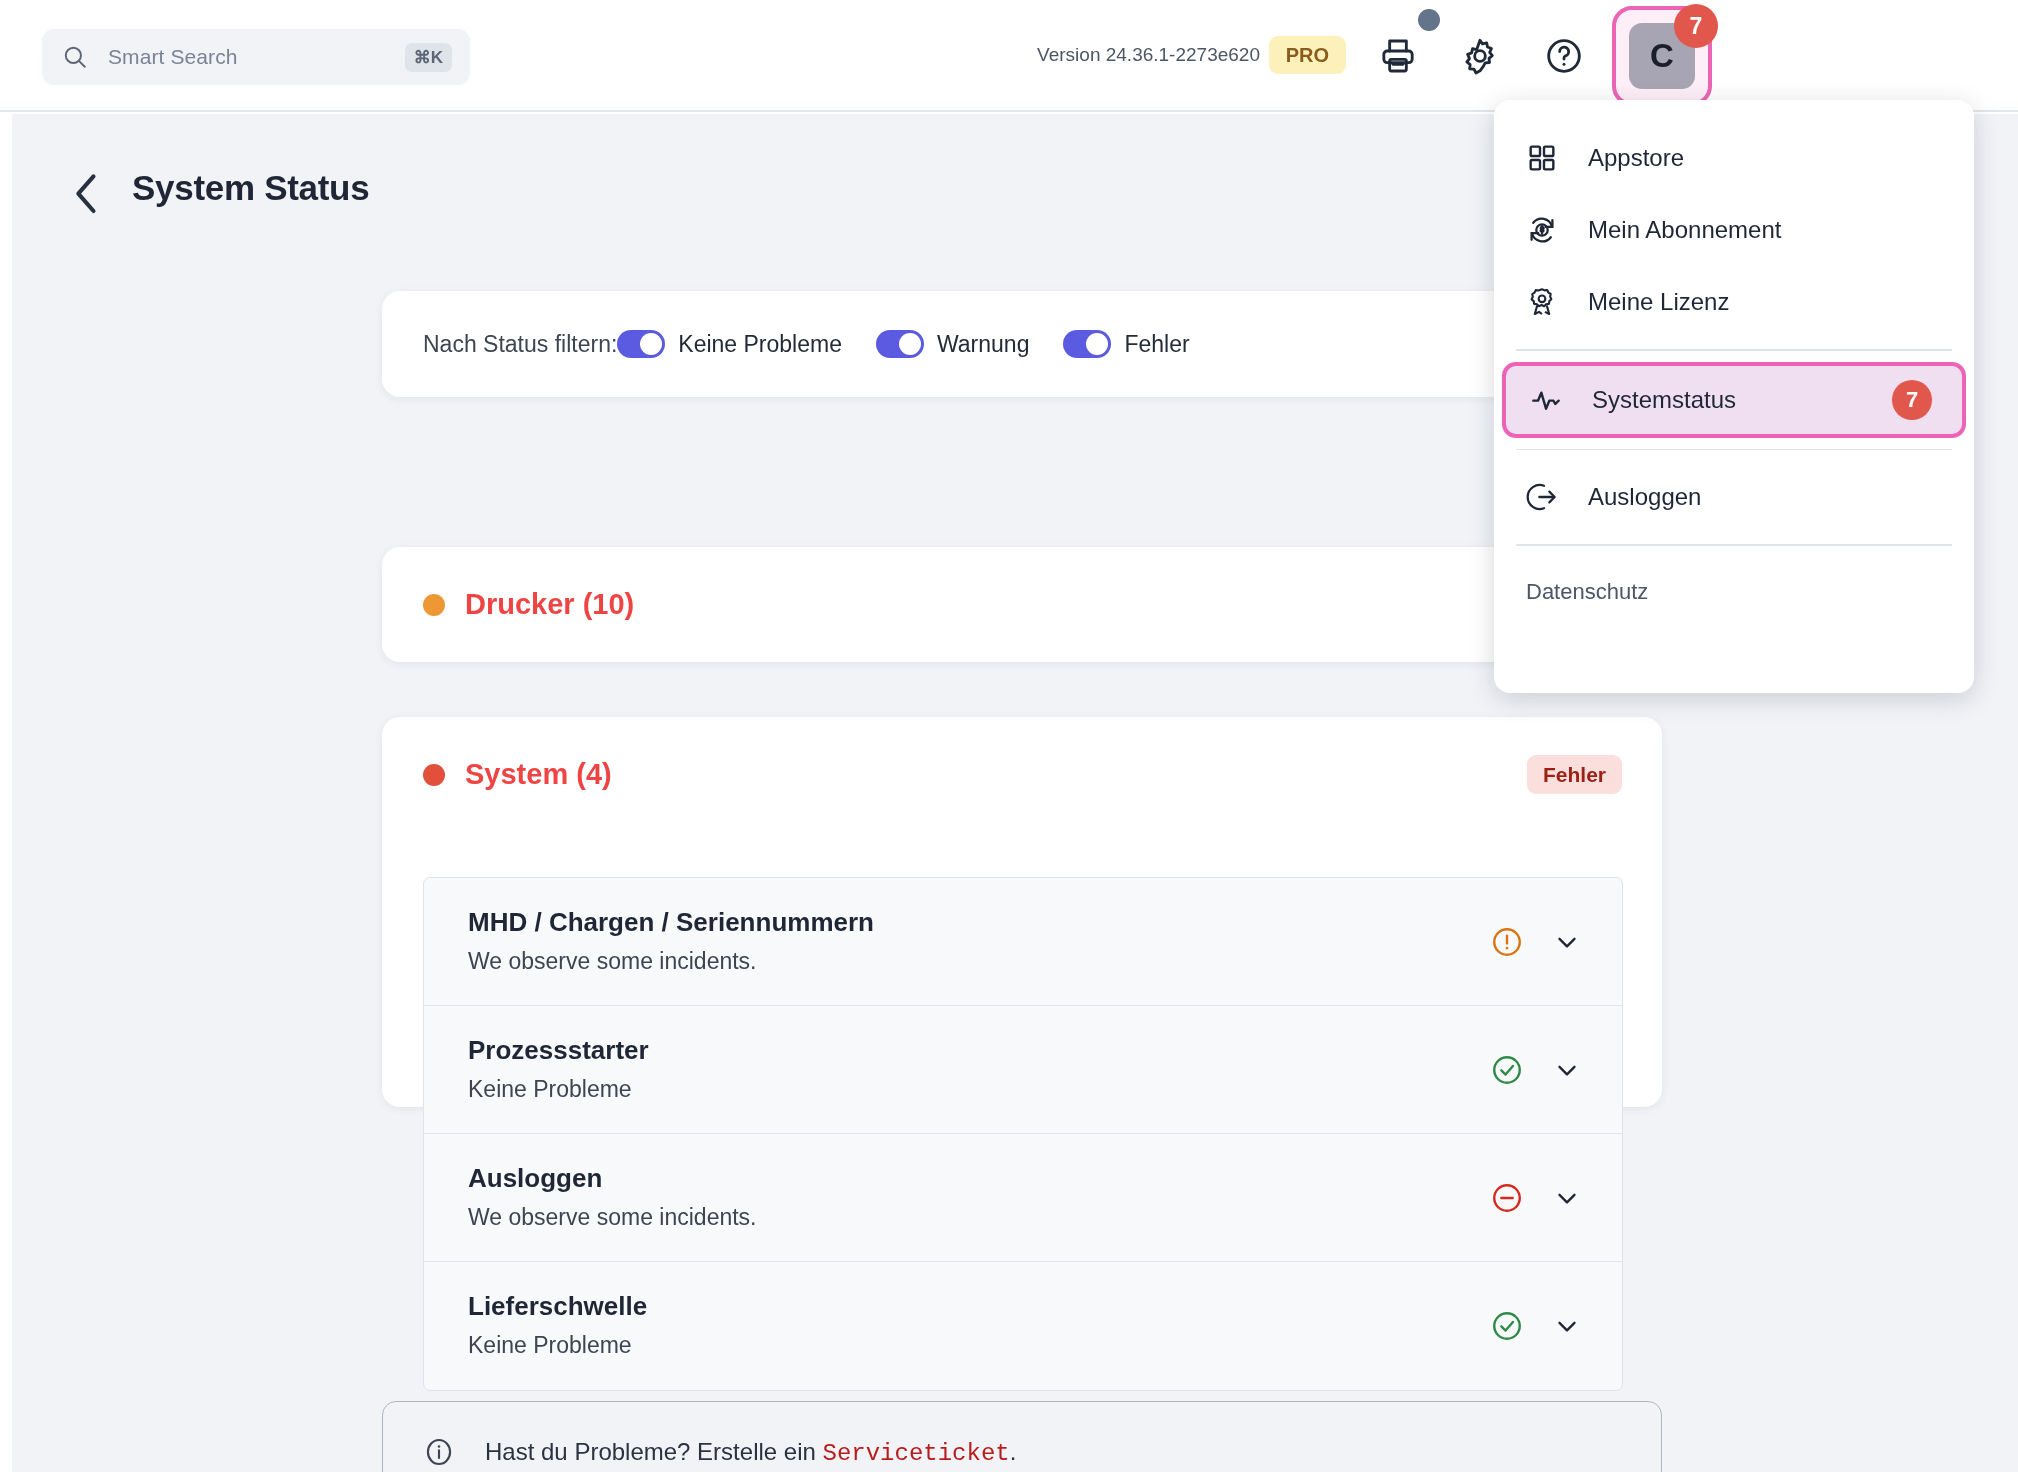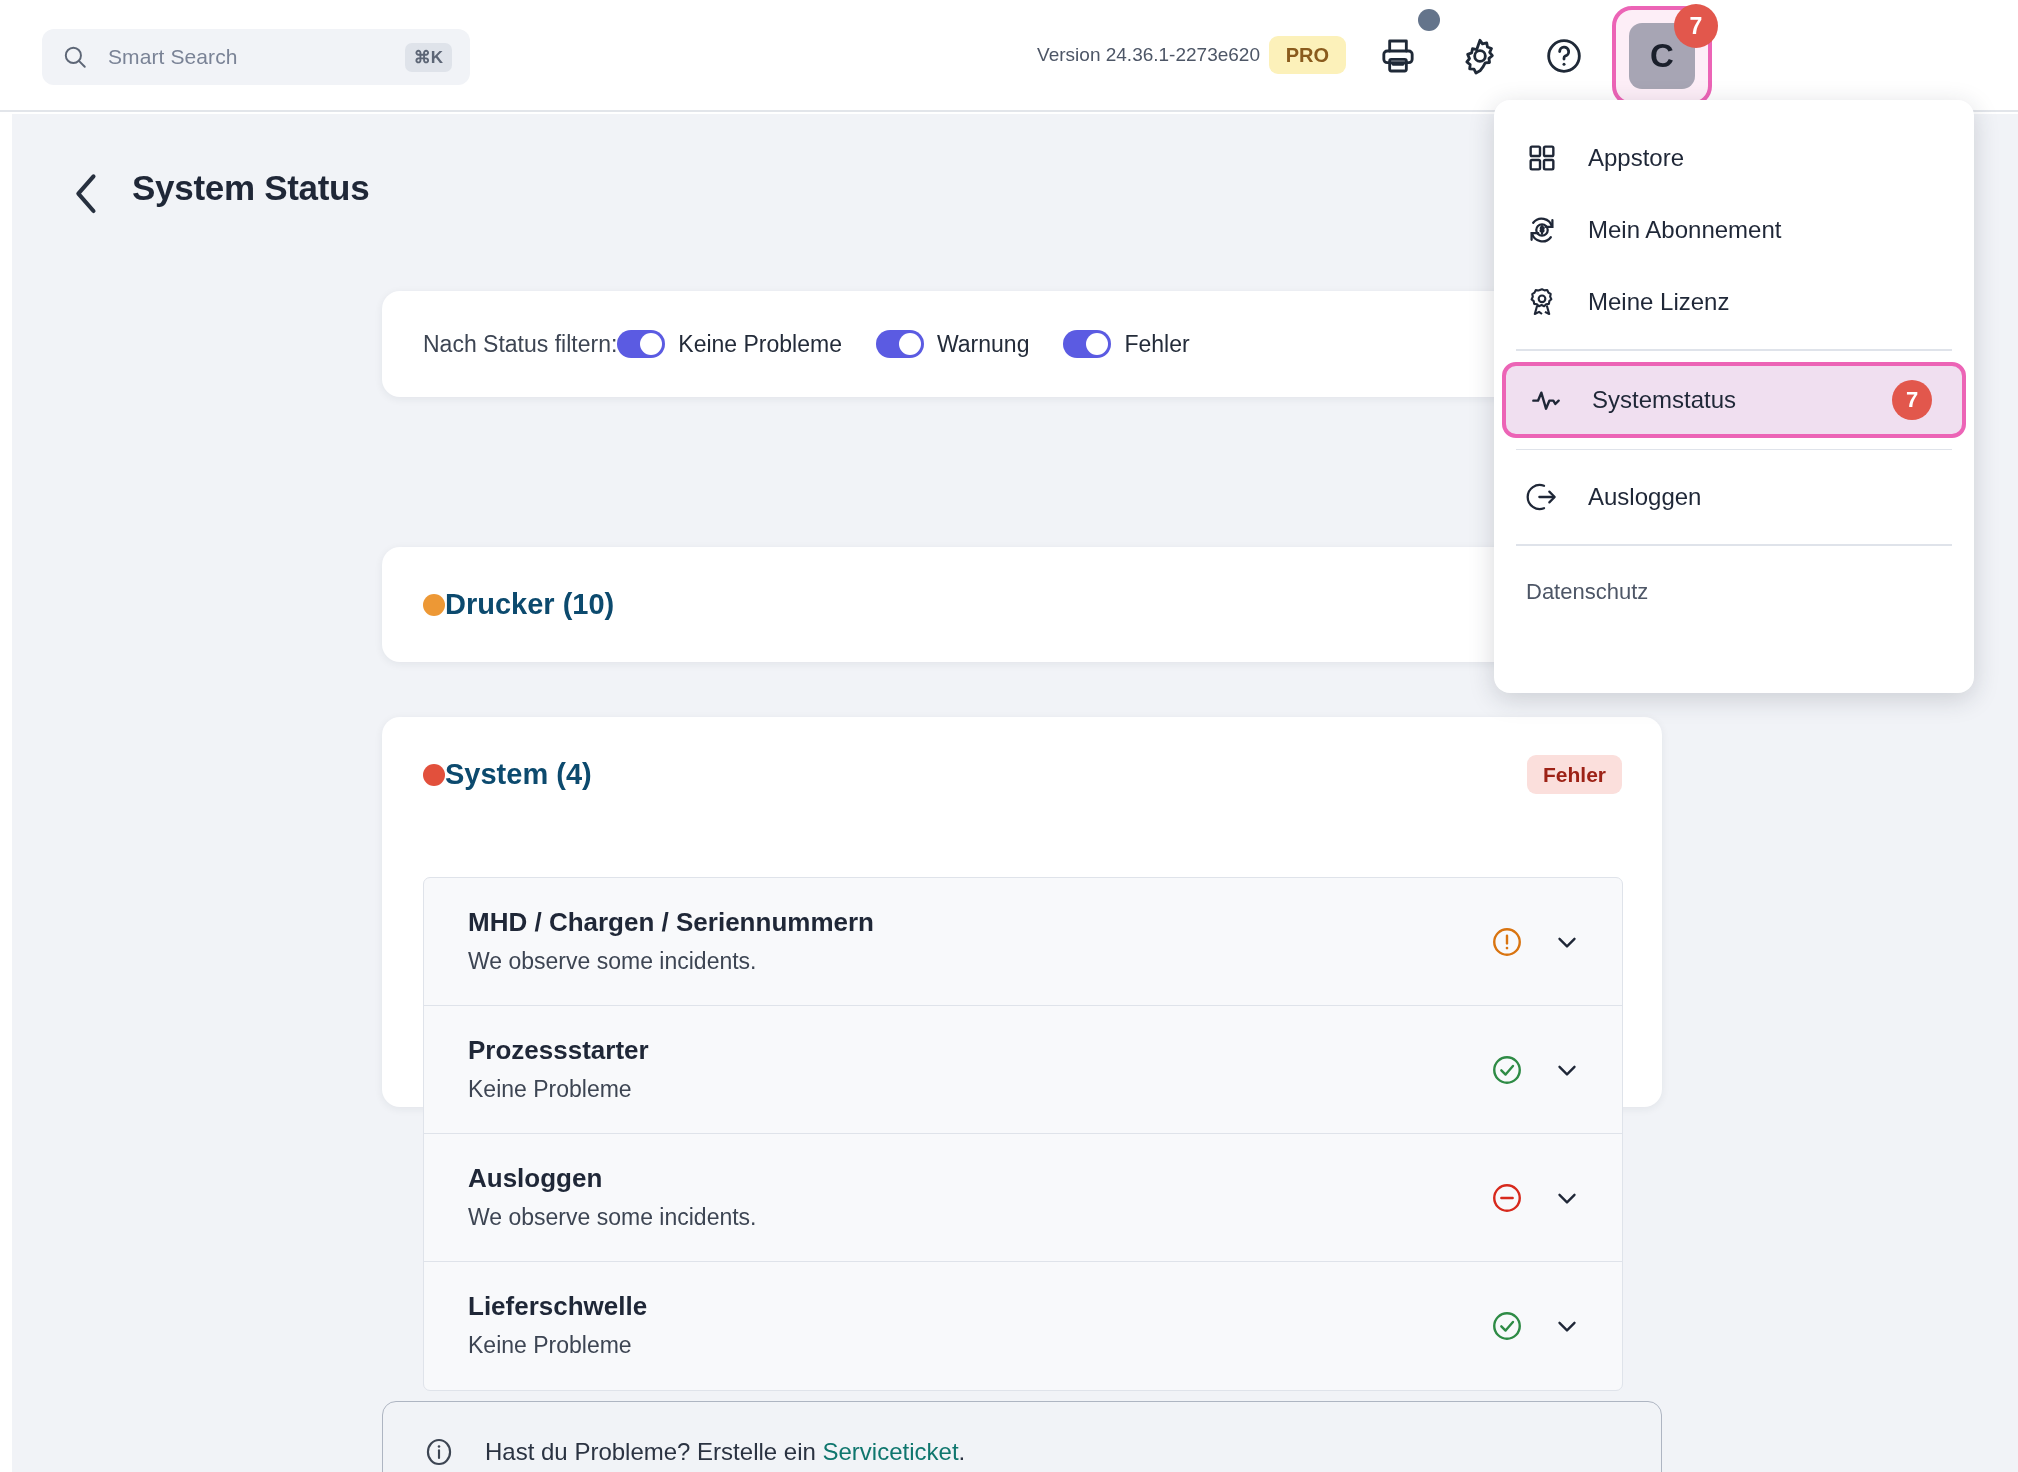--- a/index.html
+++ b/index.html
@@ -123,21 +123,21 @@
   .toggle-text { font-size: 23px; color: #232b39; white-space: nowrap; }
 
   #drucker-card { top: 433px; height: 115px; }
   #system-card  { top: 603px; height: 390px; }
   .group-head {
     position: absolute; left: 0; top: 0;
     width: 100%; height: 115px;
     display: flex; align-items: center; padding: 0 40px 0 41px;
   }
   .status-dot { width: 22px; height: 22px; border-radius: 50%; flex: 0 0 22px; }
-  .group-title { font-size: 29px; font-weight: 700; color: #0c4a6e; }
+  .group-title { font-size: 29px; font-weight: 700; color: #ef4444; margin-left: 20px; }
   .group-badge {
     margin-left: auto; font-size: 21px; font-weight: 700;
     border-radius: 9px; padding: 9px 16px; line-height: 1; white-space: nowrap;
   }
   .badge-warn  { background: #fcf2c8; color: #8a3b13; }
   .badge-error { background: #fbdfdc; color: #9d2216; }
 
   
   .svc-list {
     position: absolute; left: 41px; top: 160px;
@@ -161,21 +161,21 @@
 
   
   .ticket-banner {
     position: absolute; left: 370px; top: 1287px;
     width: 1280px; height: 102px;
     border: 1.5px solid #aeb5c2; border-radius: 14px;
     display: flex; align-items: center; padding-left: 40px; gap: 30px;
   }
   .info-icon { width: 32px; height: 32px; flex: 0 0 32px; color: #3d4553; }
   .ticket-text { font-size: 24px; color: #2b3342; }
-  .ticket-link { color: #0f766e; cursor: pointer; }
+  .ticket-link { color: #b91c1c; cursor: pointer; font-family: Liberation Mono, monospace; }
 
   
   .menu {
     position: absolute; left: 1494px; top: 100px;
     width: 480px; height: 593px;
     background: #ffffff; border-radius: 16px;
     box-shadow: 0 6px 26px rgba(31,41,55,.18);
     z-index: 50;
     padding: 22px 0 0 0;
   }

